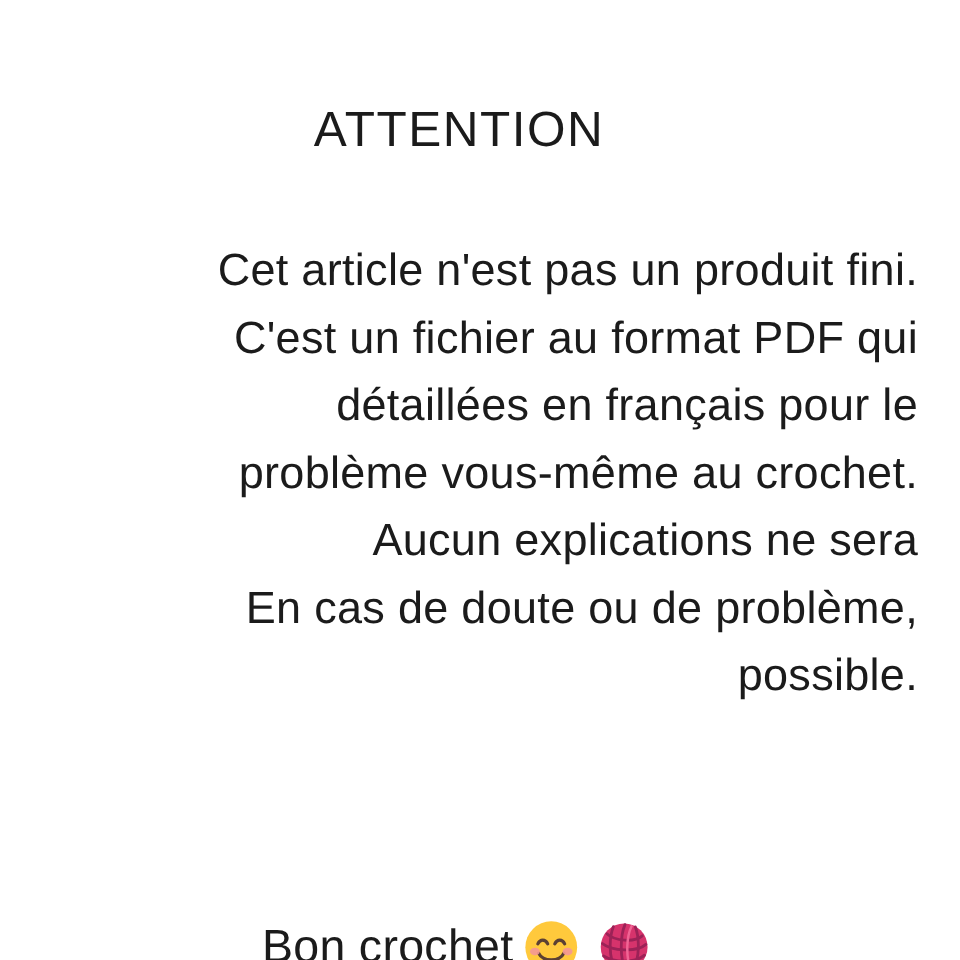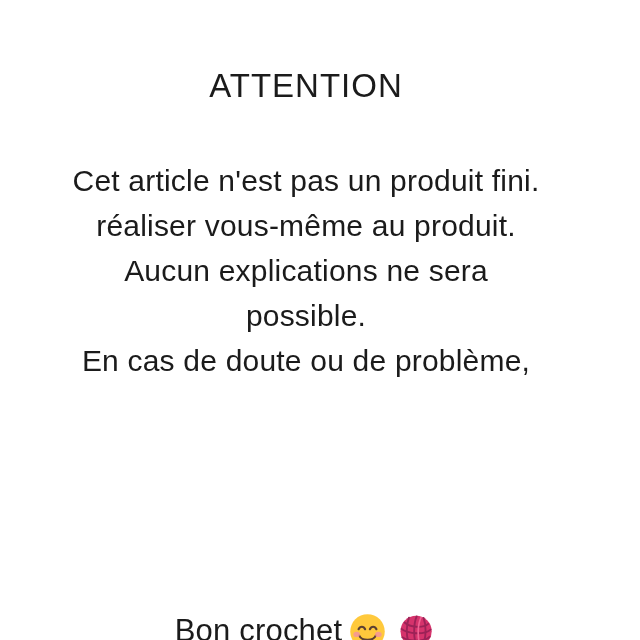--- a/index.html
+++ b/index.html
@@ -27,21 +27,21 @@
     text-align: center;
     font-size: 33px;
     font-weight: 400;
     letter-spacing: 1px;
     line-height: 38px;
     color: var(--text);
   }
   .body-block {
     position: absolute;
     top: 117px; left: 0; right: 0;
-    text-align: center;
+    text-align: right;
   }
   .body-block p {
     font-size: 30px;
     font-weight: 400;
     line-height: 45px;
     white-space: nowrap;
     letter-spacing: 0.2px;
     color: var(--text);
   }
   .footer {
@@ -65,24 +65,26 @@
 </style>
 </head>
 <body>
 
 <div class="card">
 
   <h1 class="heading">ATTENTION</h1>
 
   <section class="body-block">
     <p>Cet article n'est pas un produit fini.</p>
-    <p>réaliser vous-même au produit.</p>
+    <p>C'est un fichier au format PDF qui</p>
+    <p>détaillées en français pour le</p>
+    <p>problème vous-même au crochet.</p>
     <p>Aucun explications ne sera</p>
+    <p>En cas de doute ou de problème,</p>
     <p>possible.</p>
-    <p>En cas de doute ou de problème,</p>
   </section>
 
   <div class="footer">
     <span class="footer-text">Bon crochet</span>
 
     <svg class="emoji smiley" viewBox="0 0 36 36" aria-hidden="true">
       <circle cx="18" cy="18" r="16.8" fill="#FFC93C"></circle>
       <g fill="none" stroke-width="2.1" stroke-linecap="round" stroke="#5C4033">
         <path d="M9.3 15.8 C10.8 12.6, 14.2 12.6, 15.7 15.8"></path>
         <path d="M20.3 15.8 C21.8 12.6, 25.2 12.6, 26.7 15.8"></path>

